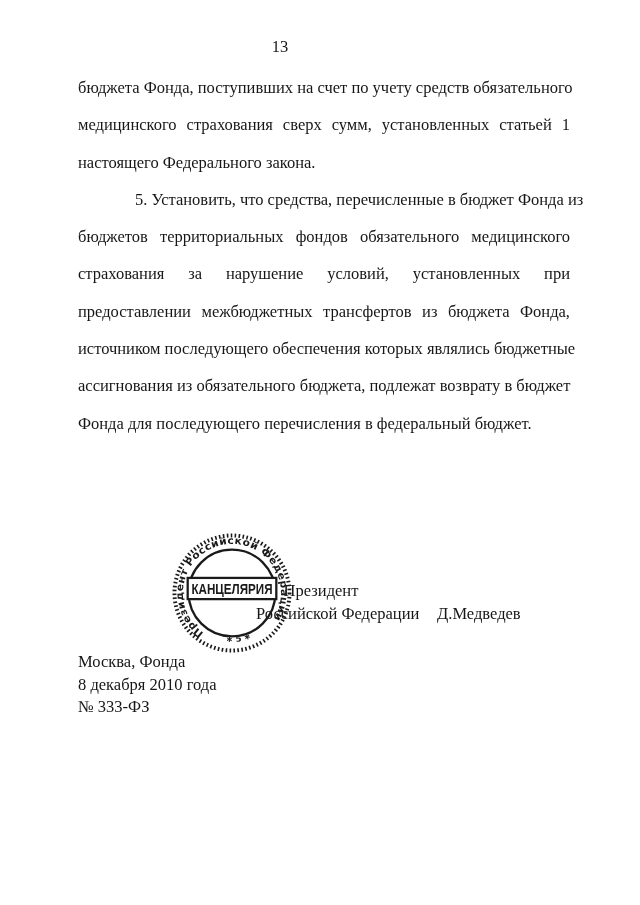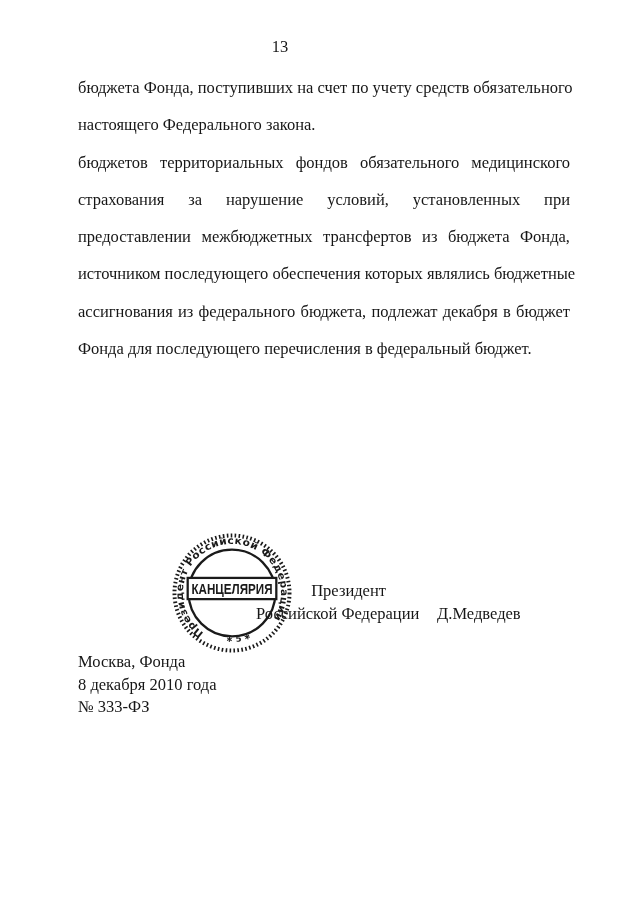--- a/index.html
+++ b/index.html
@@ -42,21 +42,21 @@
   }
   .signature-title {
     position: absolute;
     left: 256px;
     top: 579px;
     width: 130px;
     text-align: center;
     font-size: 16.5px;
     line-height: 23.2px;
   }
-  .signature-title div { white-space: nowrap; text-align: right; }
+  .signature-title div { white-space: nowrap; }
   .signature-name {
     position: absolute;
     left: 437px;
     top: 602px;
     font-size: 16.5px;
     line-height: 23.2px;
     white-space: nowrap;
   }
   .stamp {
     position: absolute;
@@ -74,26 +74,28 @@
   }
   .footer-block div { white-space: nowrap; }
 </style>
 </head>
 <body>
 
 <div class="page-number">13</div>
 
 <div class="main-text">
   <div class="line">бюджета Фонда, поступивших на счет по учету средств обязательного</div>
+  <div class="line">медицинского страхования сверх сумм, установленных статьей 1</div>
   <div class="line last">настоящего Федерального закона.</div>
+  <div class="line indent">5. Установить, что средства, перечисленные в бюджет Фонда из</div>
   <div class="line">бюджетов территориальных фондов обязательного медицинского</div>
   <div class="line">страхования за нарушение условий, установленных при</div>
   <div class="line">предоставлении межбюджетных трансфертов из бюджета Фонда,</div>
   <div class="line">источником последующего обеспечения которых являлись бюджетные</div>
-  <div class="line">ассигнования из федерального бюджета, подлежат декабря в бюджет</div>
+  <div class="line">ассигнования из обязательного бюджета, подлежат возврату в бюджет</div>
   <div class="line last">Фонда для последующего перечисления в федеральный бюджет.</div>
 </div>
 
 <div class="signature-title">
   <div>Президент</div>
   <div>Российской Федерации</div>
 </div>
 
 <div class="signature-name">Д.Медведев</div>
 

